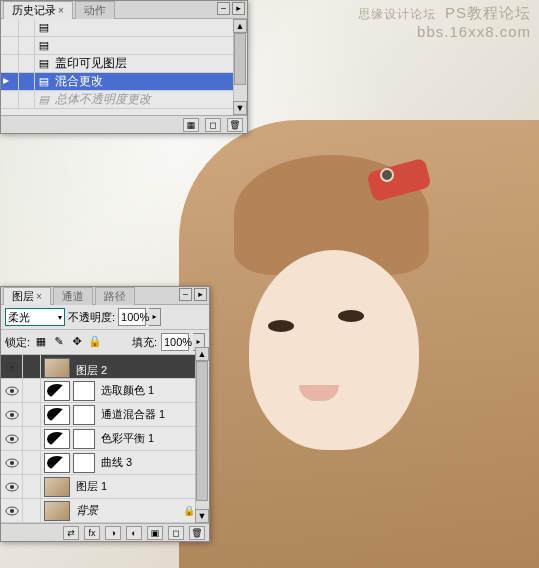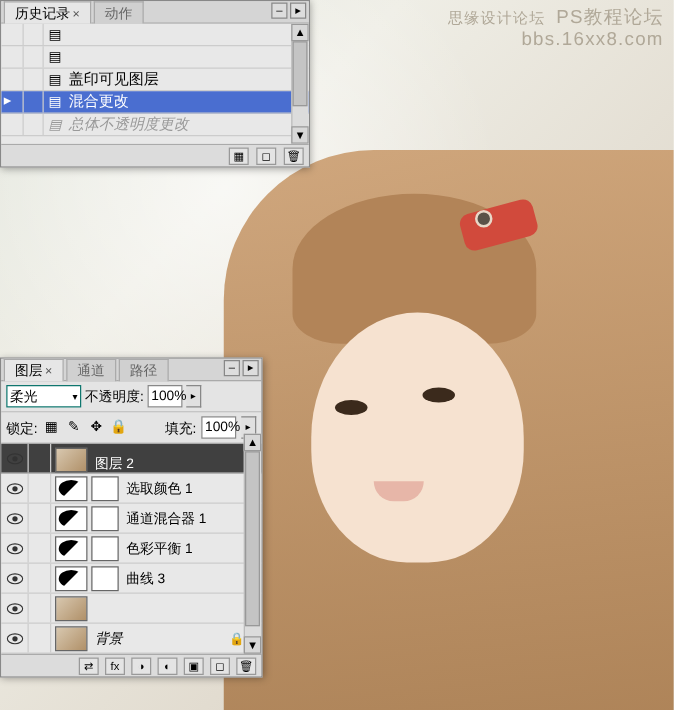--- a/index.html
+++ b/index.html
@@ -239,20 +239,21 @@
       </div>
       <div class="layer-row">
         <div class="vis-col eye-icon">
           <svg viewBox="0 0 16 10">
             <ellipse cx="8" cy="5" rx="7" ry="4.5" fill="none" stroke="#333" stroke-width="1"></ellipse>
             <circle cx="8" cy="5" r="2.4" fill="#333"></circle>
           </svg>
         </div>
         <div class="link-col"></div>
         <div class="layer-thumb img"></div>
+        <div class="layer-label">图层 1</div>
       </div>
       <div class="layer-row bg-row">
         <div class="vis-col eye-icon">
           <svg viewBox="0 0 16 10">
             <ellipse cx="8" cy="5" rx="7" ry="4.5" fill="none" stroke="#333" stroke-width="1"></ellipse>
             <circle cx="8" cy="5" r="2.4" fill="#333"></circle>
           </svg>
         </div>
         <div class="link-col"></div>
         <div class="layer-thumb img"></div>

